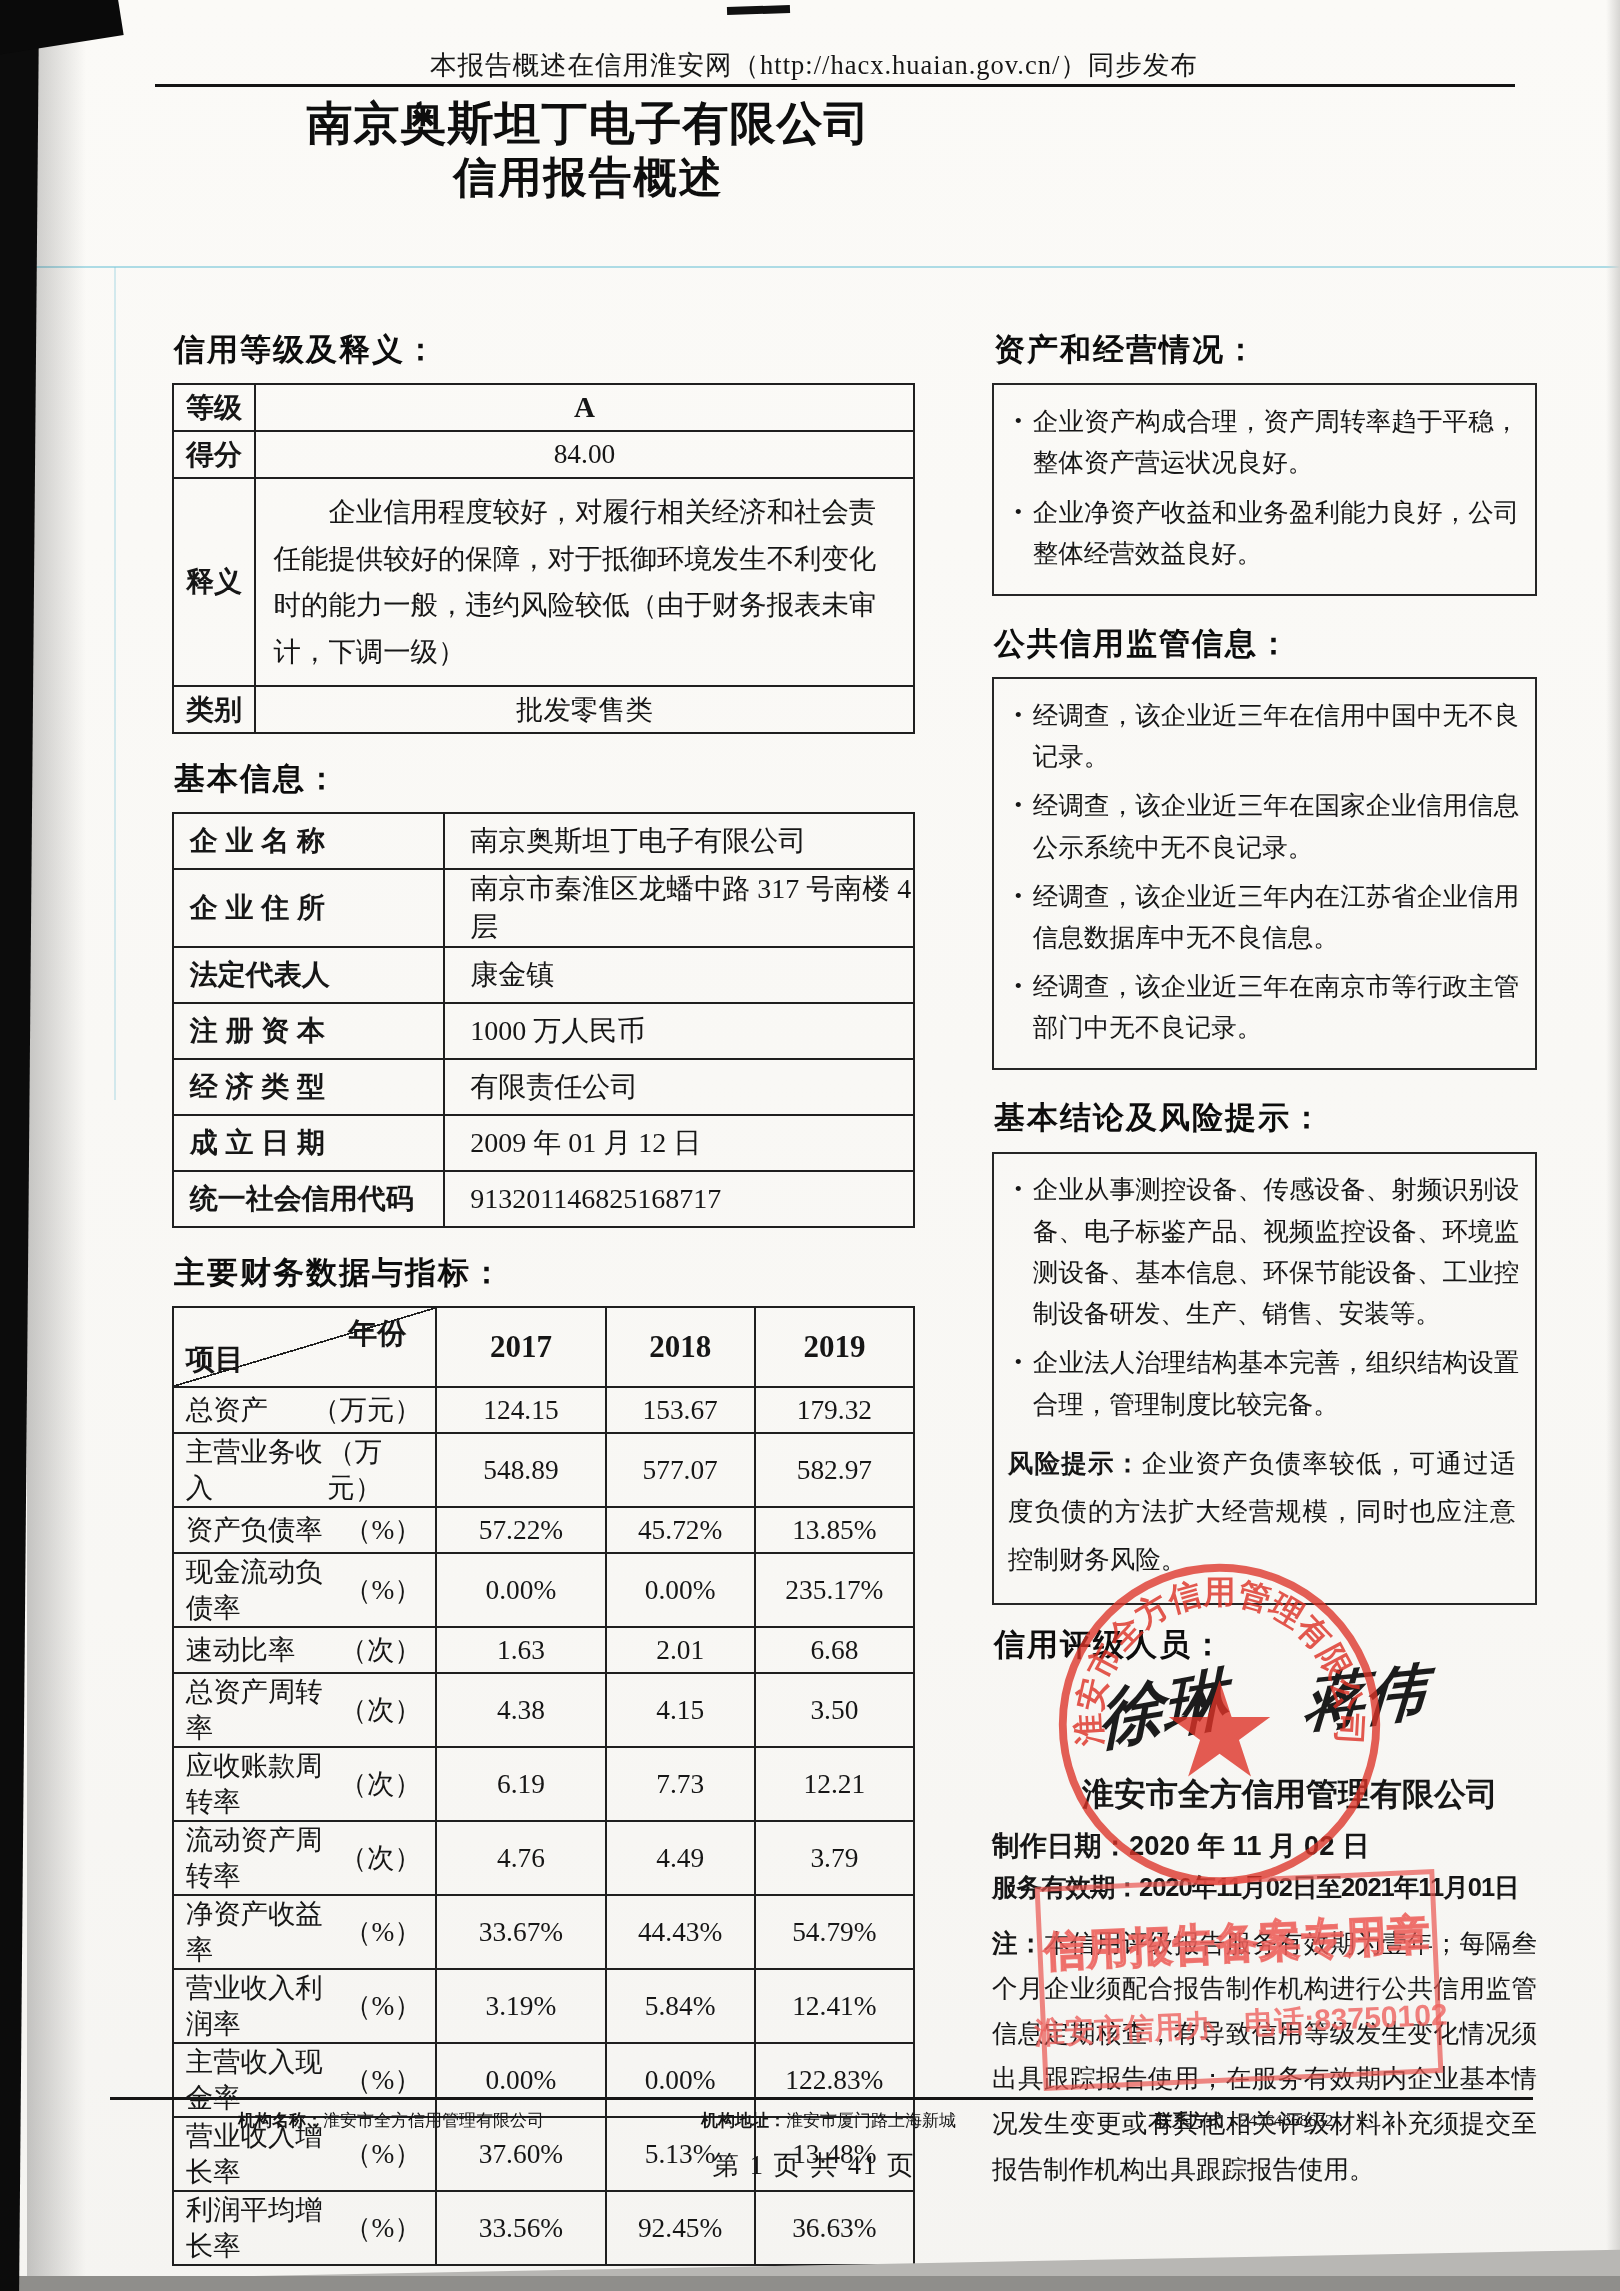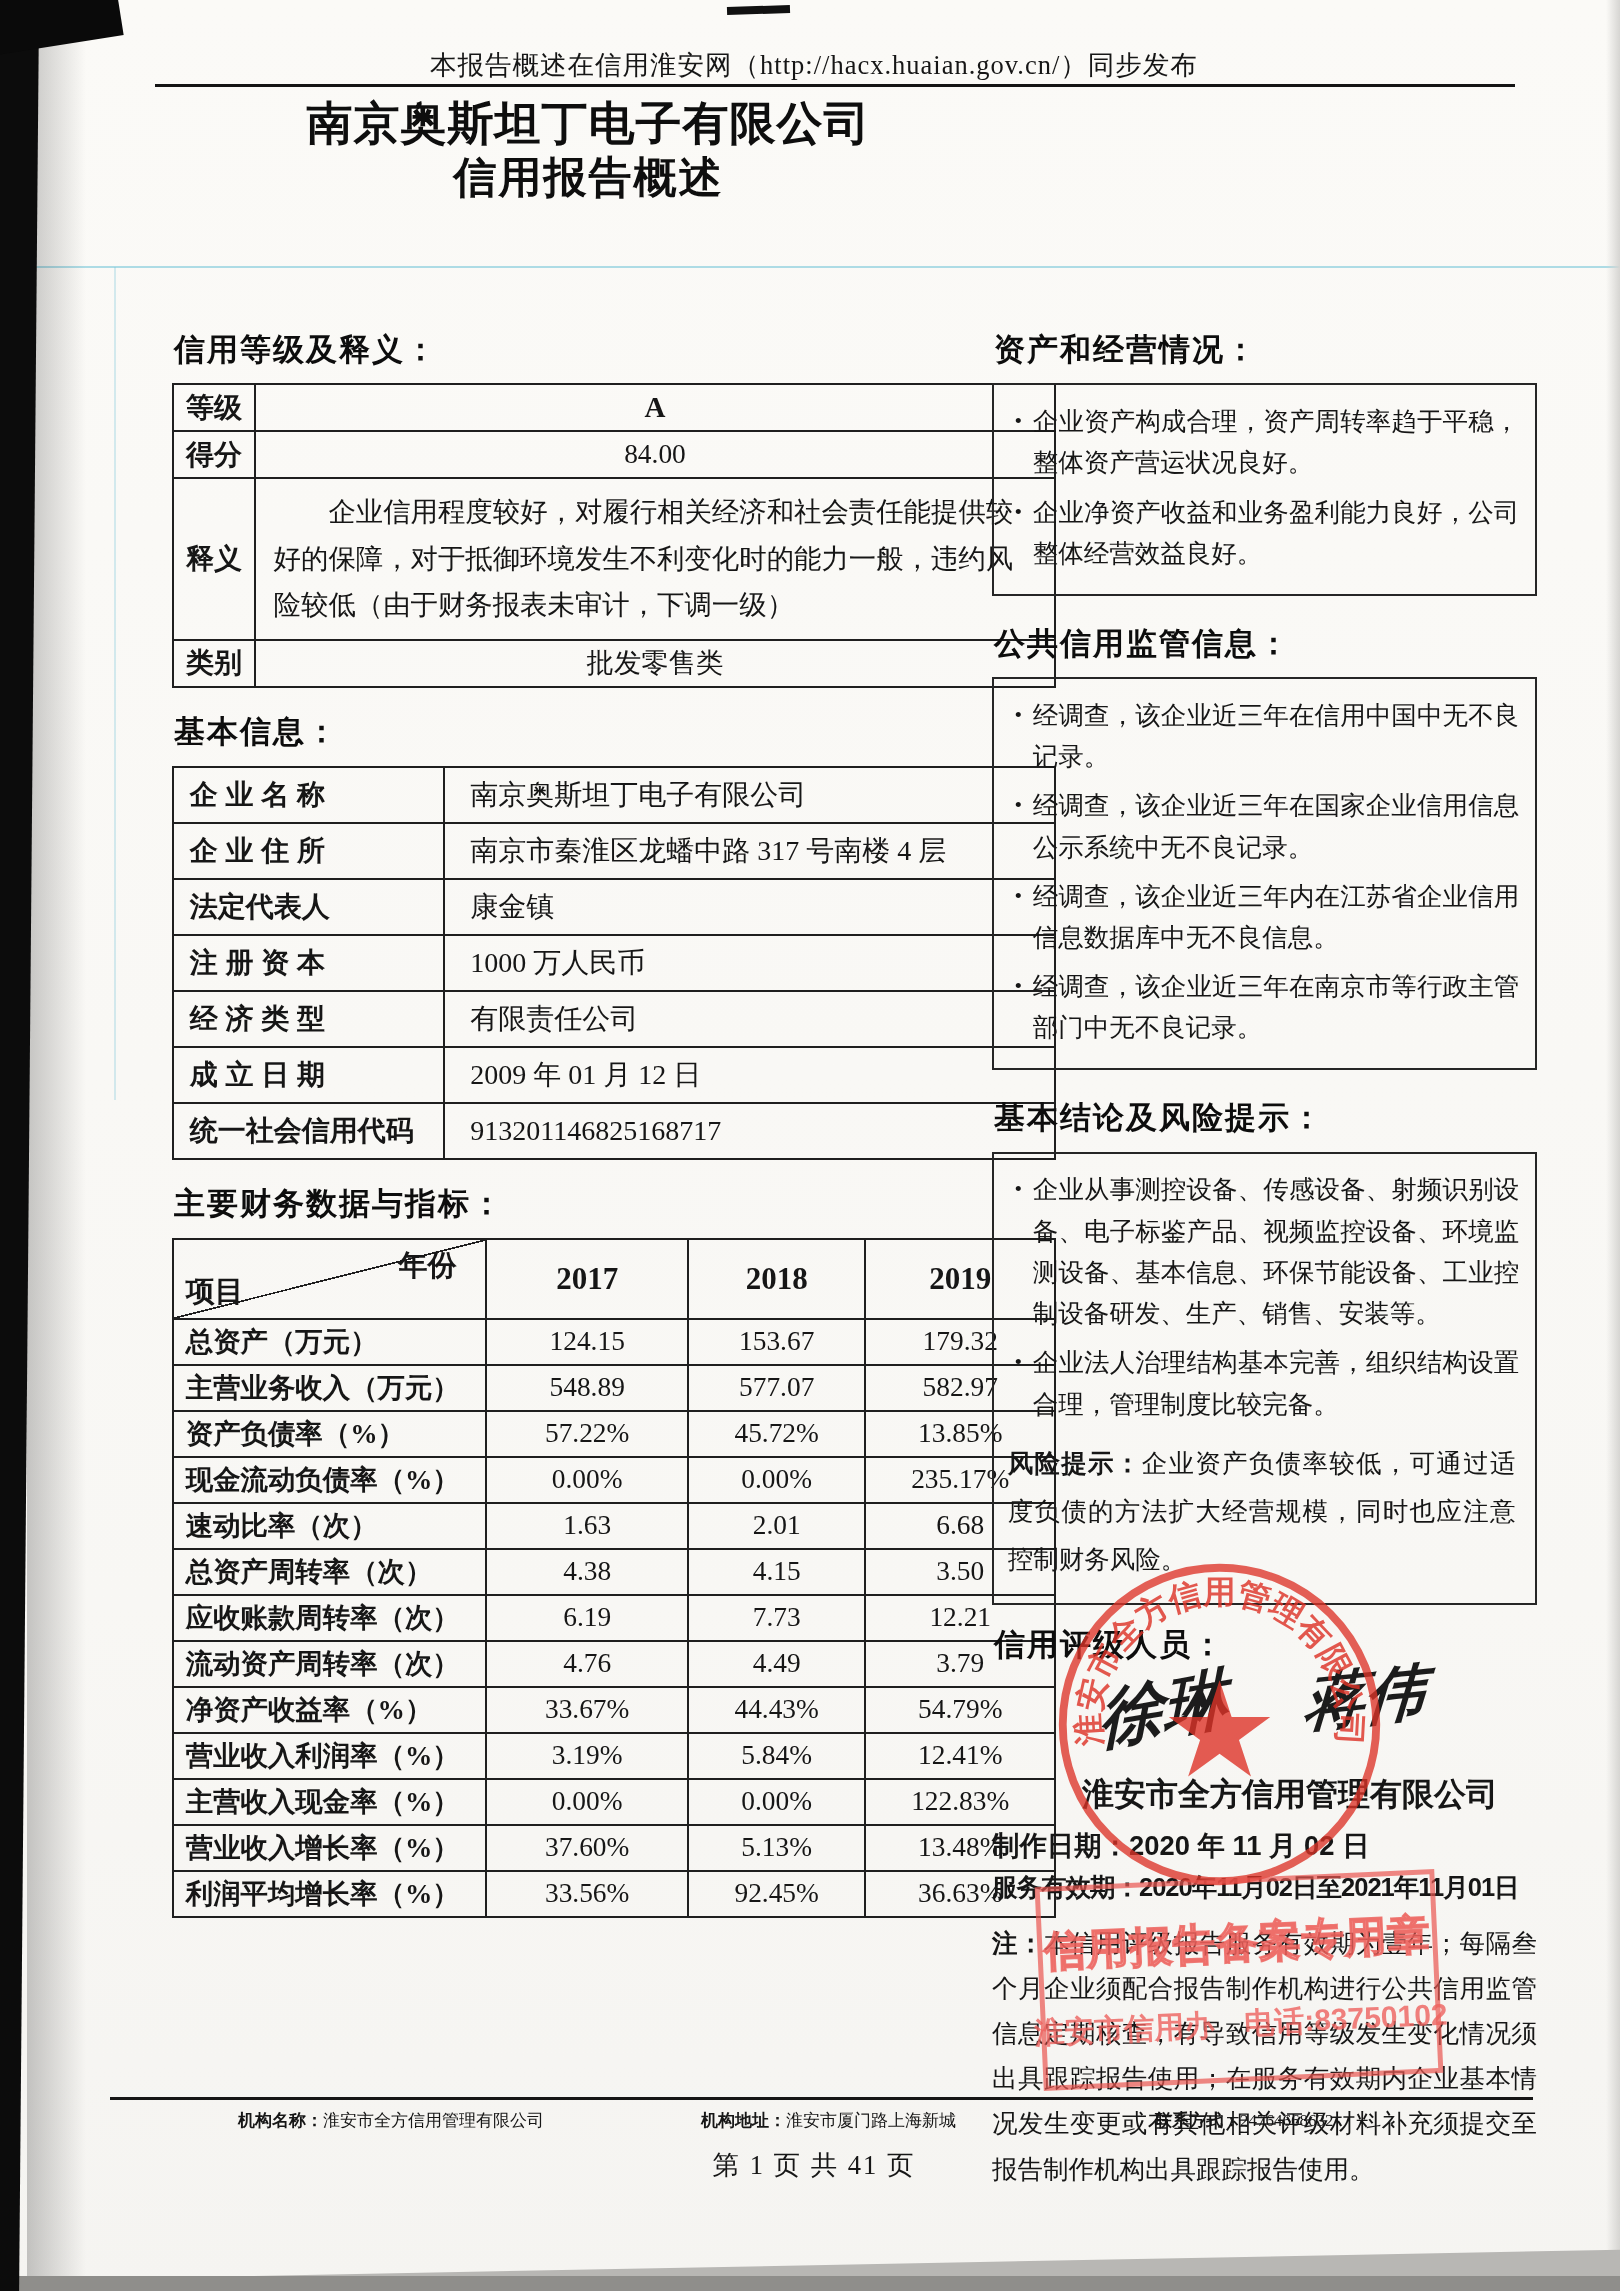--- a/index.html
+++ b/index.html
@@ -28,41 +28,41 @@
   
   .col-left{position:absolute;left:172px;top:331px;width:743px;z-index:2;}
   .col-right{position:absolute;left:992px;top:331px;width:545px;z-index:2;}
 
   .sec-heading{font-family:"Liberation Sans","DejaVu Sans",sans-serif;font-weight:bold;font-size:31px;
                letter-spacing:2px;color:#0d0d0d;margin:0 0 13.7px 2px;line-height:1.25;}
   .mt{margin-top:25.5px;}
   .mt2{margin-top:29px;}
 
   
-  table.tbl{border-collapse:collapse;width:884px;table-layout:fixed;}
+  table.tbl{border-collapse:collapse;width:743px;table-layout:fixed;}
   table.tbl td{border:2px solid #1f1f1f;padding:0;vertical-align:middle;}
   .rating-tbl td.lbl{font-family:"Liberation Sans","DejaVu Sans",sans-serif;font-weight:bold;font-size:28px;
                      text-align:center;width:80px;}
   .rating-tbl td.val{text-align:center;font-size:27.4px;height:45px;}
   .rating-tbl td.val.bold{font-weight:bold;font-size:29px;}
   .rating-tbl td.longtext{font-size:27.4px;line-height:1.7;padding:9.8px 17.6px;text-indent:2em;text-align:left;}
   .h46{height:45px;}
 
   .basic-tbl td{height:54px;font-size:28px;}
   .basic-tbl td.lbl{font-family:"Liberation Sans","DejaVu Sans",sans-serif;font-weight:bold;padding-left:15.7px;width:253px;}
   .basic-tbl td.val{padding-left:25.5px;}
 
   .fin-tbl td{font-size:27.4px;height:44px;text-align:center;}
   .fin-tbl td.diag{height:78px;position:relative;width:263px;
      background-image:linear-gradient(to bottom right,rgba(0,0,0,0) 49.5%,#1f1f1f 49.5%,#1f1f1f 50.6%,rgba(0,0,0,0) 50.6%);}
   .fin-tbl .diag .dtop{position:absolute;top:5.9px;right:29px;font-family:"Liberation Sans","DejaVu Sans",sans-serif;font-weight:bold;font-size:29px;}
   .fin-tbl .diag .dbot{position:absolute;bottom:5.9px;left:11.8px;font-family:"Liberation Sans","DejaVu Sans",sans-serif;font-weight:bold;font-size:29px;}
   .fin-tbl td.year{font-weight:bold;font-size:31px;}
   .fin-tbl td.flabel{text-align:left;}
-  .cellflex{display:flex;justify-content:flex-start;align-items:center;padding:0 13.7px 0 11.8px;font-weight:bold;}
+  .cellflex{display:flex;justify-content:space-between;align-items:center;padding:0 13.7px 0 11.8px;}
 
   
   .box{border:2px solid #262626;padding:11.8px 15.7px 11.8px 9.8px;margin-bottom:0;}
   .bullet-row{display:flex;margin:3.9px 0 7.8px 0;}
   .bullet{flex:0 0 29px;text-align:center;font-size:21.6px;line-height:1.9;}
   .bullet::before{content:"•";}
   .btext{flex:1;font-size:25.5px;line-height:1.62;text-align:justify;}
   .risk{margin:13.7px 3.9px 5.9px 3.9px;font-size:25.5px;line-height:1.9;text-align:justify;}
   .risk-label{font-family:"Liberation Sans","DejaVu Sans",sans-serif;font-weight:bold;}
 

